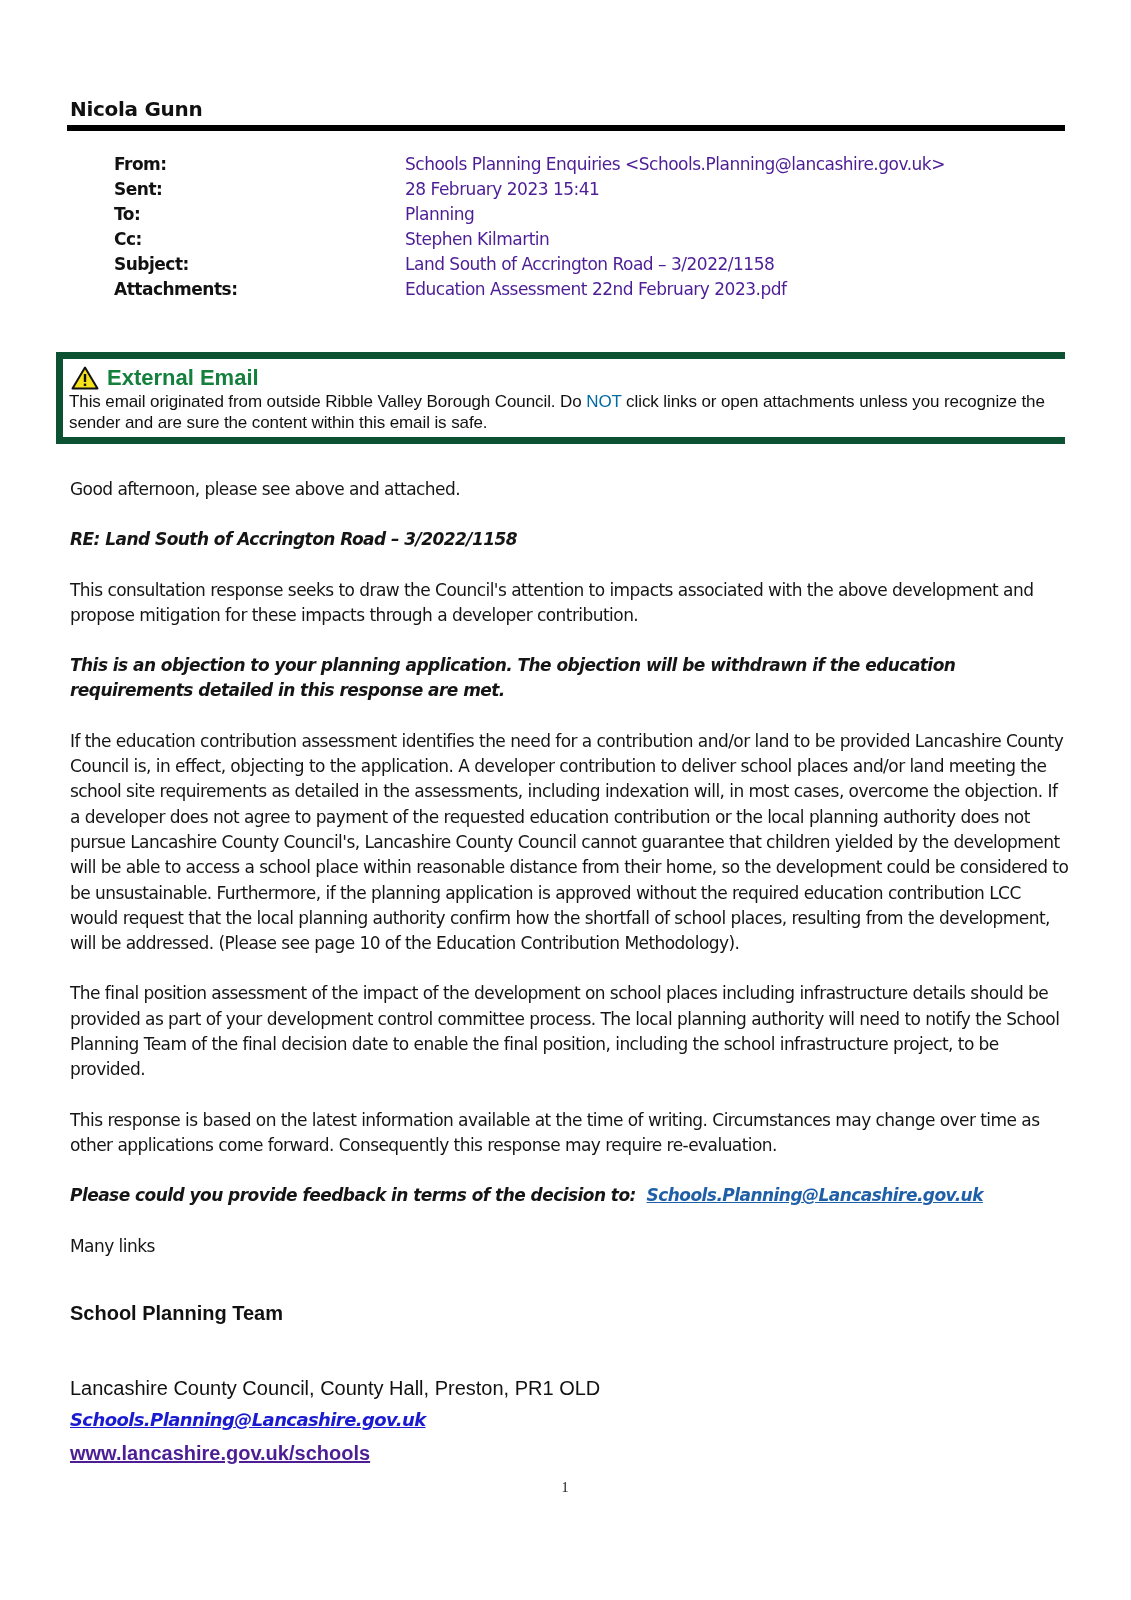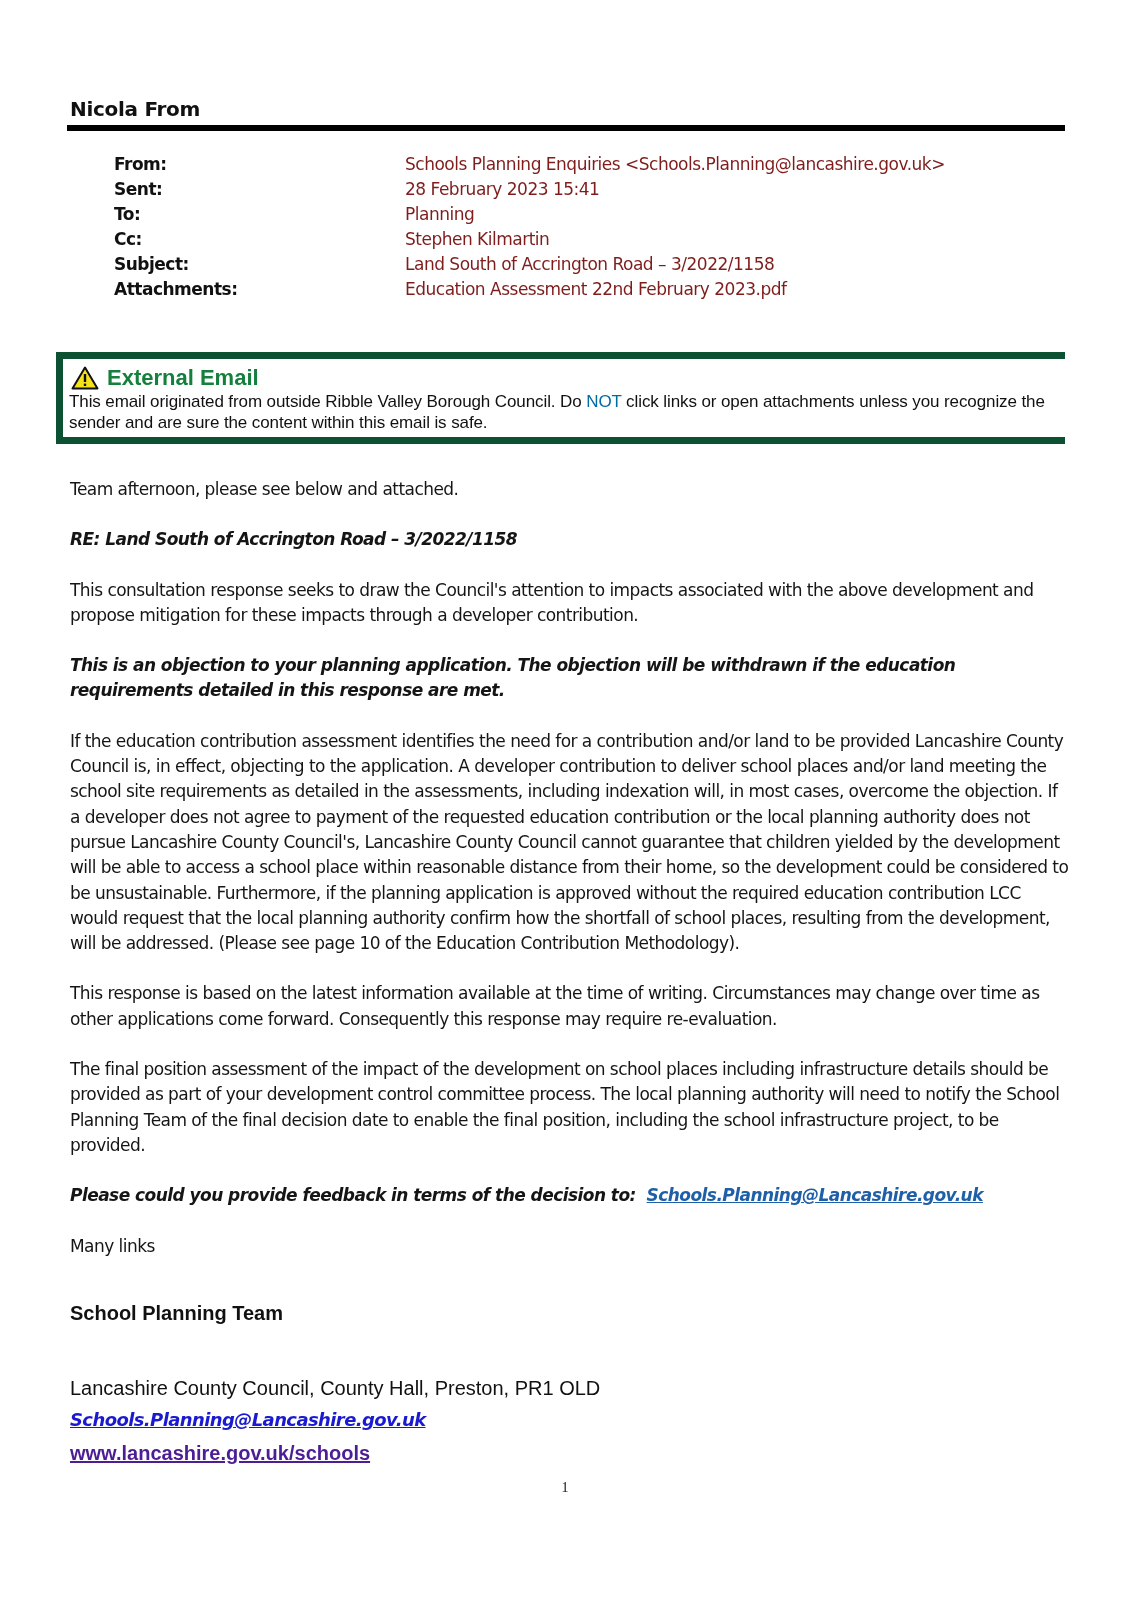--- a/index.html
+++ b/index.html
@@ -53,21 +53,21 @@
       height: 25px;
       line-height: 25px;
       margin-left: 44px;
     }
     .hdr-label {
       width: 291px;
       font-weight: bold;
       color: #111;
     }
     .hdr-value {
-      color: #7f1d1d;
+      color: #4c1d95;
     }
     .ext-box {
       position: absolute;
       left: 56px;
       top: 352px;
       width: 1009px;
       height: 92px;
       border-top: 7px solid #0b5132;
       border-bottom: 7px solid #0b5132;
       border-left: 7px solid #0b5132;
@@ -181,21 +181,21 @@
       font-family: "Liberation Serif", serif;
       font-size: 14px;
       color: #111;
     }
   </style>
 </head>
 <body>
 
 <div class="page">
 
-  <div class="owner-name">Nicola From</div>
+  <div class="owner-name">Nicola Gunn</div>
   <div class="owner-rule"></div>
 
   <div class="headers">
     <div class="hdr-row">
       <span class="hdr-label">From:</span>
       <span class="hdr-value">Schools Planning Enquiries &lt;Schools.Planning@lancashire.gov.uk&gt;</span>
     </div>
     <div class="hdr-row">
       <span class="hdr-label">Sent:</span>
       <span class="hdr-value">28 February 2023 15:41</span>
@@ -228,27 +228,27 @@
             <rect x="12.8" y="17.6" width="2.4" height="2.4" fill="#111"></rect>
           </svg>
         </span>
         <span class="ext-title">External Email</span>
       </div>
       <div class="ext-text"><span>This email originated from outside Ribble Valley Borough Council. Do </span><span class="ext-not">NOT</span><span> click links or open attachments unless you recognize the sender and are sure the content within this email is safe.</span></div>
     </div>
   </div>
 
   <div class="body">
-    <p>Team afternoon, please see below and attached.</p>
+    <p>Good afternoon, please see above and attached.</p>
     <p class="bold">RE: Land South of Accrington Road – 3/2022/1158</p>
     <p>This consultation response seeks to draw the Council's attention to impacts associated with the above development and propose mitigation for these impacts through a developer contribution.</p>
     <p class="bold">This is an objection to your planning application. The objection will be withdrawn if the education requirements detailed in this response are met.</p>
     <p>If the education contribution assessment identifies the need for a contribution and/or land to be provided Lancashire County Council is, in effect, objecting to the application. A developer contribution to deliver school places and/or land meeting the school site requirements as detailed in the assessments, including indexation will, in most cases, overcome the objection. If a developer does not agree to payment of the requested education contribution or the local planning authority does not pursue Lancashire County Council's, Lancashire County Council cannot guarantee that children yielded by the development will be able to access a school place within reasonable distance from their home, so the development could be considered to be unsustainable. Furthermore, if the planning application is approved without the required education contribution LCC would request that the local planning authority confirm how the shortfall of school places, resulting from the development, will be addressed.  (Please see page 10 of the Education Contribution Methodology).</p>
+    <p>The final position assessment of the impact of the development on school places including infrastructure details should be provided as part of your development control committee process. The local planning authority will need to notify the School Planning Team of the final decision date to enable the final position, including the school infrastructure project, to be provided.</p>
     <p>This response is based on the latest information available at the time of writing. Circumstances may change over time as other applications come forward.  Consequently this response may require re-evaluation.</p>
-    <p>The final position assessment of the impact of the development on school places including infrastructure details should be provided as part of your development control committee process. The local planning authority will need to notify the School Planning Team of the final decision date to enable the final position, including the school infrastructure project, to be provided.</p>
     <p class="bold"><span>Please could you provide feedback in terms of the decision to:</span>&nbsp; <a class="inline-link">Schools.Planning@Lancashire.gov.uk</a></p>
     <p>Many links</p>
   </div>
 
   <div class="sig">
     <div class="sig-team">School Planning Team</div>
     <div class="sig-address">Lancashire County Council, County Hall, Preston, PR1 OLD</div>
     <a class="sig-email">Schools.Planning@Lancashire.gov.uk</a>
     <a class="sig-web">www.lancashire.gov.uk/schools</a>
   </div>

